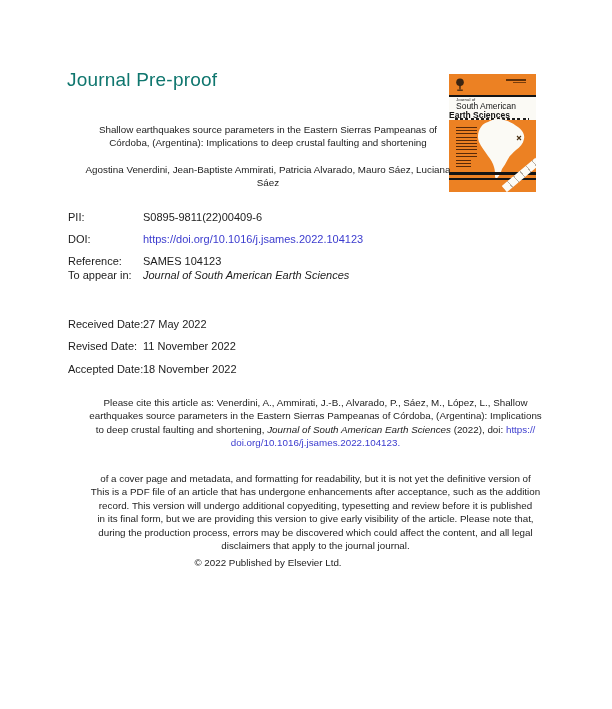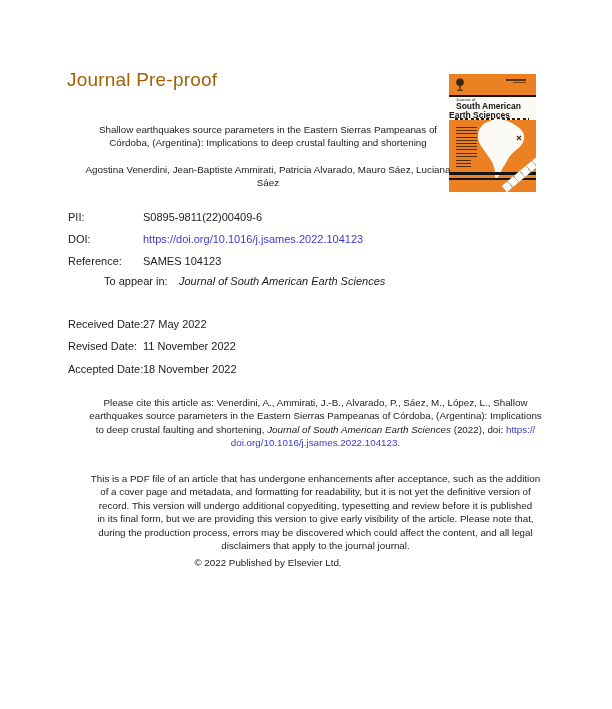--- a/index.html
+++ b/index.html
@@ -10,35 +10,35 @@
     font-family:"Liberation Sans", sans-serif;
     color:#1c1c1c;
     overflow:hidden;
   }
   .abs{position:absolute;}
 
   
   .heading{
     left:67px;top:69px;
     font-size:19px;letter-spacing:.2px;
-    color:#a16207;
+    color:#0f766e;
   }
 
   
   .tx{font-size:9.8px;line-height:13.4px;color:#1c1c1c;text-align:center;}
   .article-title{left:68px;top:123px;width:400px;}
   .authors{left:68px;top:163px;width:400px;}
 
   .meta-row{left:68px;width:360px;height:13px;font-size:11px;}
   .meta-row .lbl{position:absolute;left:0;top:0;}
   .meta-row .val{position:absolute;left:75px;top:0;white-space:nowrap;}
   .row-pii{top:211px;}
   .row-doi{top:233px;}
   .row-ref{top:255px;}
-  .row-appear{top:275px;margin-left:36px;}
+  .row-appear{top:269px;}
   .row-received{top:318px;}
   .row-revised{top:340px;}
   .row-accepted{top:363px;text-align:right;}
 
   .link{color:#3b3bce;}
   .ital{font-style:italic;}
 
   .citation{left:68px;top:396px;width:495px;}
   .disclaimer{left:68px;top:472px;width:495px;}
   .copyright{left:68px;top:556px;width:400px;}
@@ -48,21 +48,21 @@
     left:449px;top:74px;width:87px;height:118px;
     background:#ec8123;overflow:hidden;
   }
   .cover-rule{position:absolute;left:0;top:21px;width:87px;height:1.5px;background:#141414;}
   .cover-titlebox{position:absolute;left:0;top:22.5px;width:87px;height:23.5px;background:#fbfaf5;}
   .cover-journal-of{
     position:absolute;left:7px;top:0.5px;
     font-size:8px;transform:scale(.55);transform-origin:left top;
     color:#2a2a2a;white-space:nowrap;
   }
-  .cover-title1{position:absolute;left:7px;top:4.5px;font-size:8.5px;font-weight:bold;color:#141414;white-space:nowrap;}
+  .cover-title1{position:absolute;left:7px;top:4.5px;font-size:8.5px;font-weight:normal;color:#141414;white-space:nowrap;}
   .cover-title2{position:absolute;left:0;top:13.5px;font-size:8.5px;font-weight:bold;color:#141414;white-space:nowrap;}
   .cover-dashes{
     position:absolute;left:6px;top:21.5px;width:74px;height:1.6px;
     background:repeating-linear-gradient(90deg,#1d1d1d 0 3px,transparent 3px 5.2px);
   }
   .editor-lines{
     position:absolute;left:7px;top:53px;width:21px;height:30px;
     background:repeating-linear-gradient(to bottom,rgba(62,26,4,.85) 0 1px,transparent 1px 3.2px);
   }
   .editor-lines2{
@@ -165,22 +165,22 @@
   </div>
 
   <div class="abs tx citation">
     <div>Please cite this article as: Venerdini, A., Ammirati, J.-B., Alvarado, P., Sáez, M., López, L., Shallow</div>
     <div>earthquakes source parameters in the Eastern Sierras Pampeanas of Córdoba, (Argentina): Implications</div>
     <div><span>to deep crustal faulting and shortening, </span><span class="ital">Journal of South American Earth Sciences</span><span> (2022), doi: </span><span class="link">https://</span></div>
     <div><span class="link">doi.org/10.1016/j.jsames.2022.104123.</span></div>
   </div>
 
   <div class="abs tx disclaimer">
+    <div>of a cover page and metadata, and formatting for readability, but it is not yet the definitive version of</div>
     <div>This is a PDF file of an article that has undergone enhancements after acceptance, such as the addition</div>
-    <div>of a cover page and metadata, and formatting for readability, but it is not yet the definitive version of</div>
     <div>record. This version will undergo additional copyediting, typesetting and review before it is published</div>
     <div>in its final form, but we are providing this version to give early visibility of the article. Please note that,</div>
     <div>during the production process, errors may be discovered which could affect the content, and all legal</div>
     <div>disclaimers that apply to the journal journal.</div>
   </div>
 
   <div class="abs tx copyright">© 2022 Published by Elsevier Ltd.</div>
 
 </div>
 

